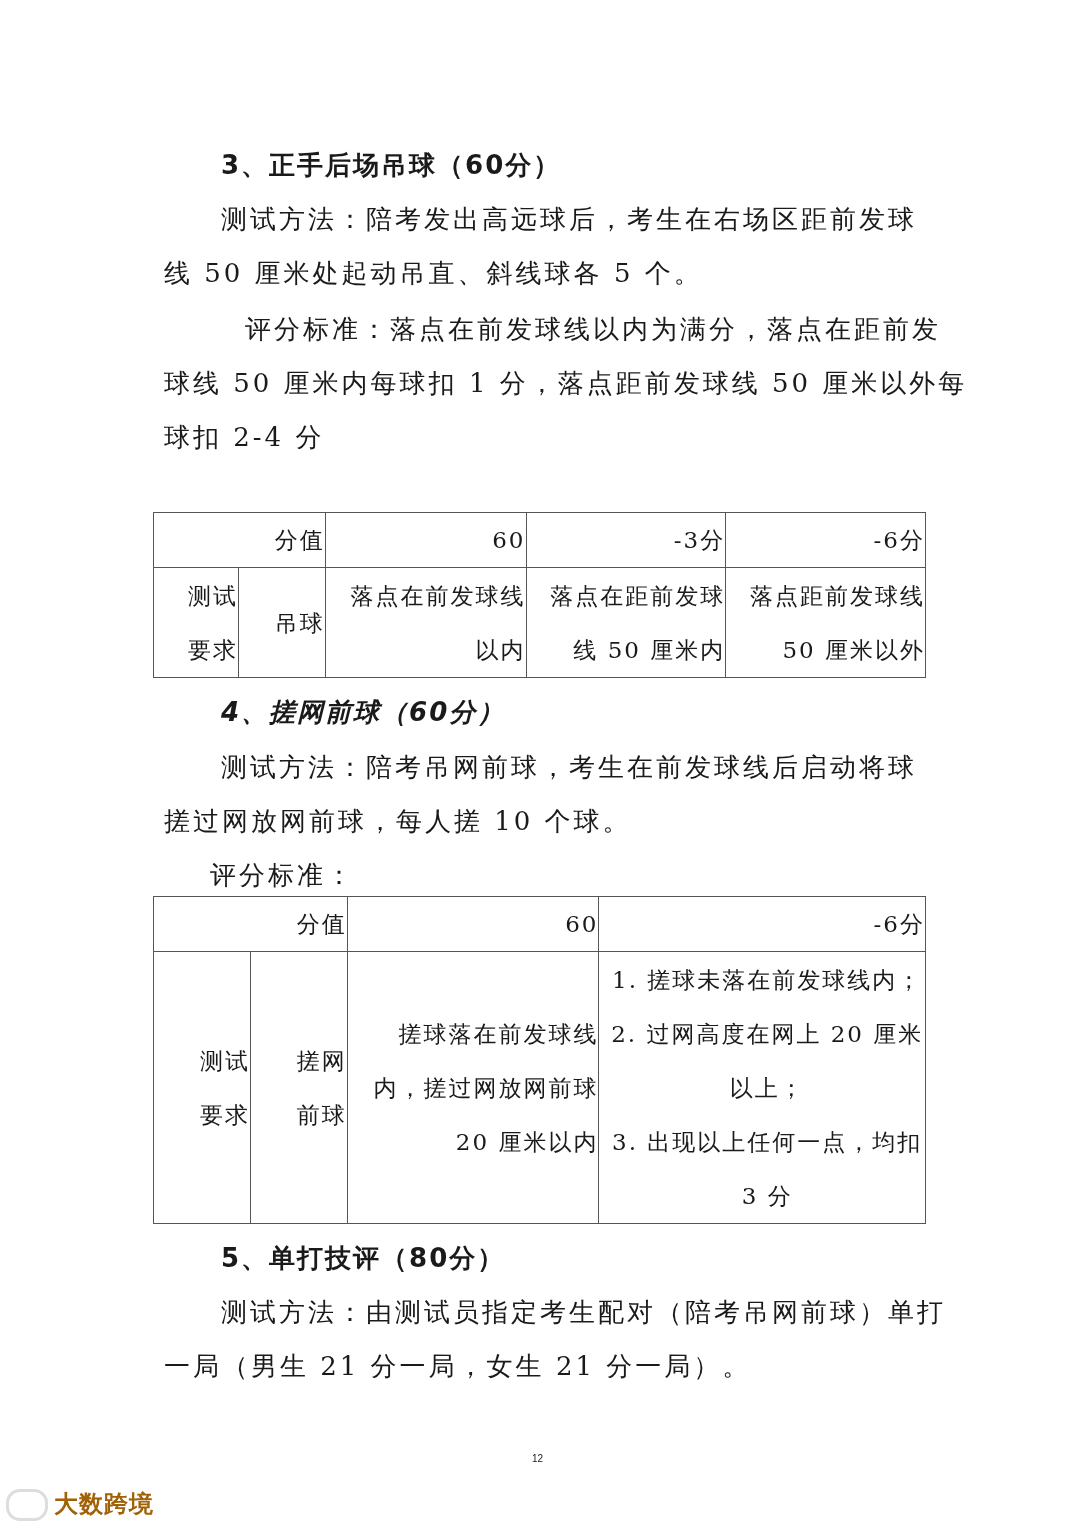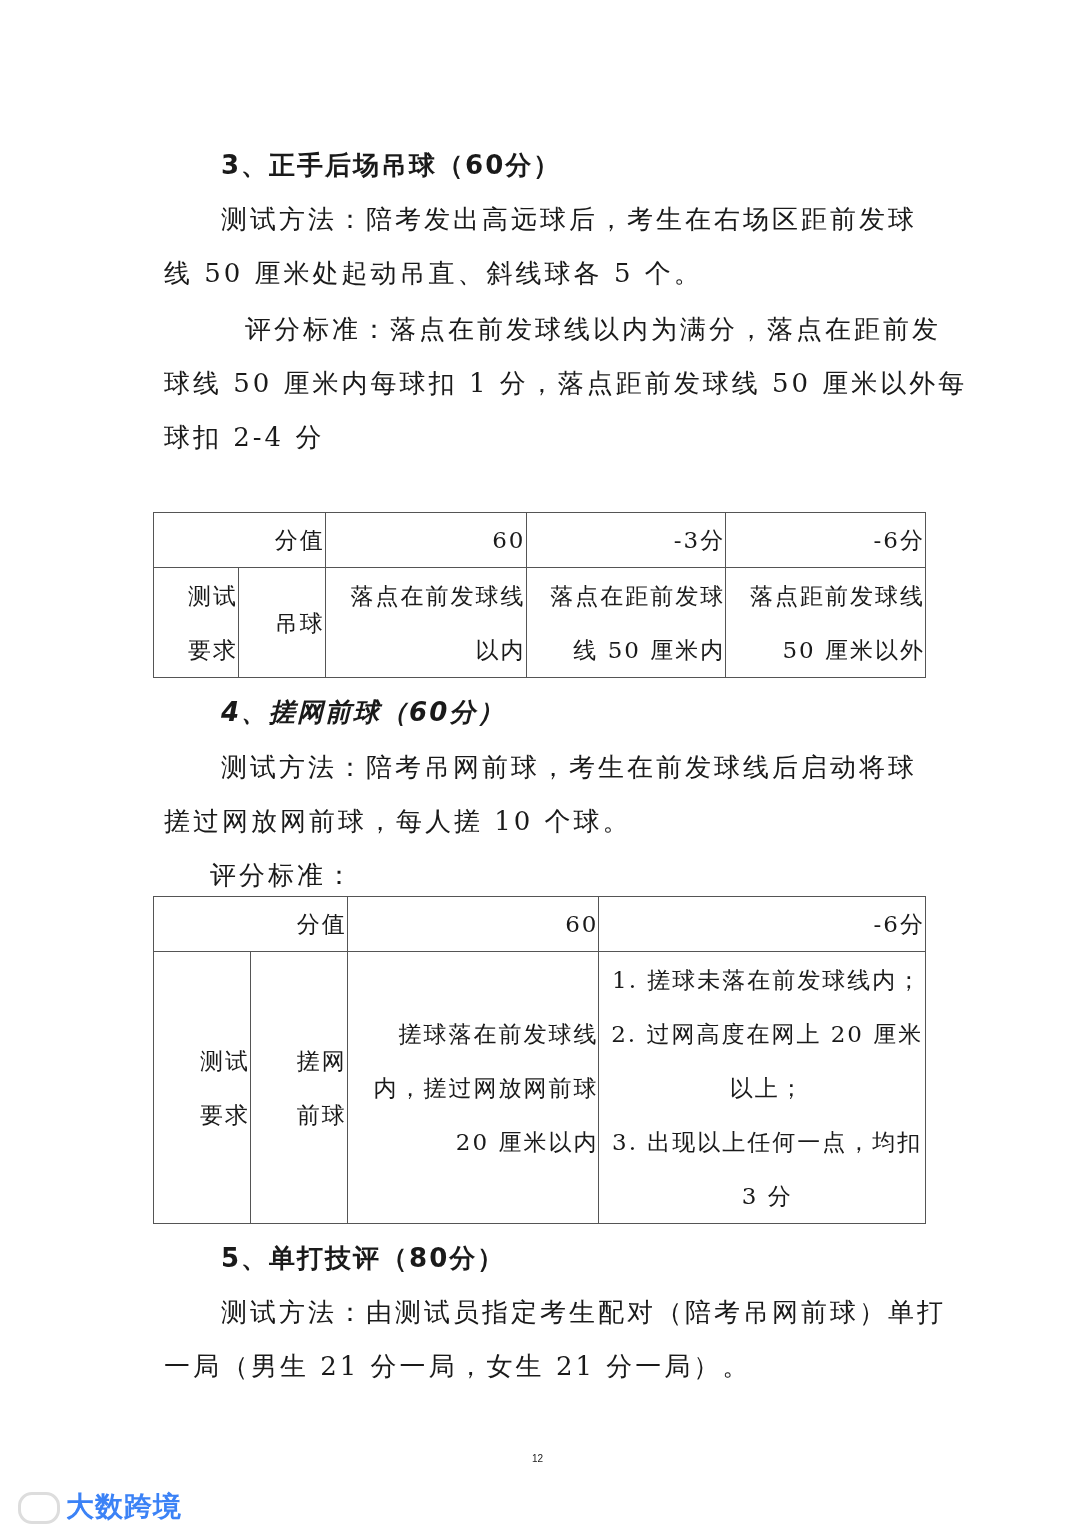--- a/index.html
+++ b/index.html
@@ -4,21 +4,21 @@
 <style>
   html, body { margin:0; padding:0; background:#ffffff; }
   body { width:1080px; height:1527px; position:relative; overflow:hidden;
          font-family:"DejaVu Serif","Liberation Serif",serif; color:#1a1a1a; }
   .line { position:absolute; font-size:26px; letter-spacing:3px; white-space:nowrap; line-height:30px; }
   .heading { font-weight:bold; font-family:"DejaVu Sans","Liberation Sans",sans-serif; letter-spacing:2px; }
   table { position:absolute; border-collapse:collapse; font-size:23px; letter-spacing:2px; }
   td { border:1.5px solid #555; text-align:right; vertical-align:middle; padding:0; line-height:54px; }
   td.left { text-align:center; padding-left:10px; }
   .pagenum { position:absolute; left:532px; top:1453px; font-size:10px; font-family:"Liberation Sans",sans-serif; }
-  .watermark { position:absolute; left:18px; top:1488px; font-size:28px; color:#3b82f6; font-family:"DejaVu Sans",sans-serif;
+  .watermark { position:absolute; left:6px; top:1488px; font-size:24px; color:#a16207; font-family:"DejaVu Sans",sans-serif;
                font-weight:bold; letter-spacing:1px; }
   .watermark .logo { display:inline-block; width:36px; height:26px; border:3px solid #ddd; border-radius:14px; margin-right:6px; vertical-align:middle; }
 </style>
 </head>
 <body>
 
 <div class="line heading" style="left:221px;top:150px;">3、正手后场吊球（60分）</div>
 <div class="line" style="left:221px;top:204px;">测试方法：陪考发出高远球后，考生在右场区距前发球</div>
 <div class="line" style="left:164px;top:258px;">线 50 厘米处起动吊直、斜线球各 5 个。</div>
 <div class="line" style="left:221px;top:314px;margin-left:24px;">评分标准：落点在前发球线以内为满分，落点在距前发</div>

